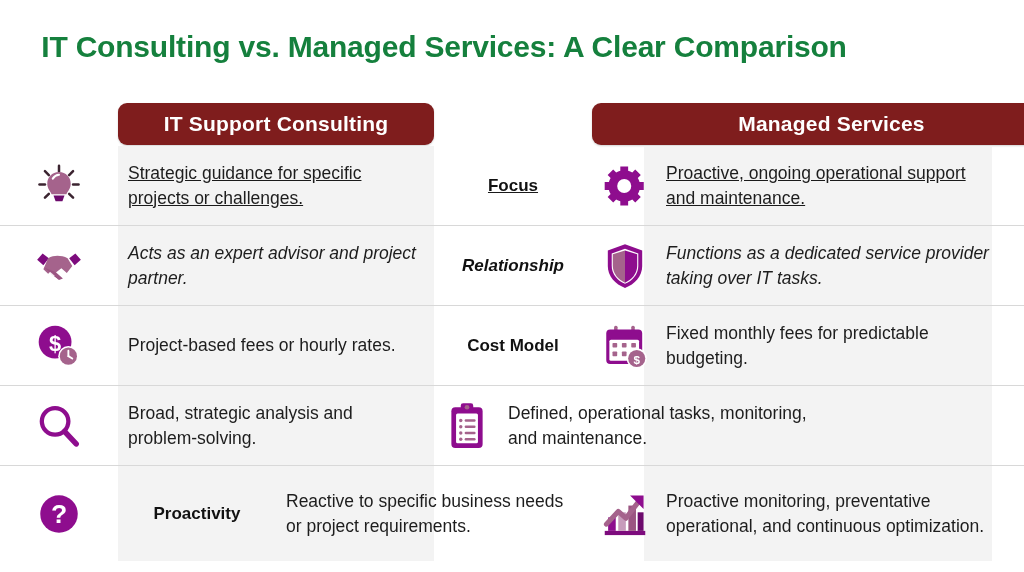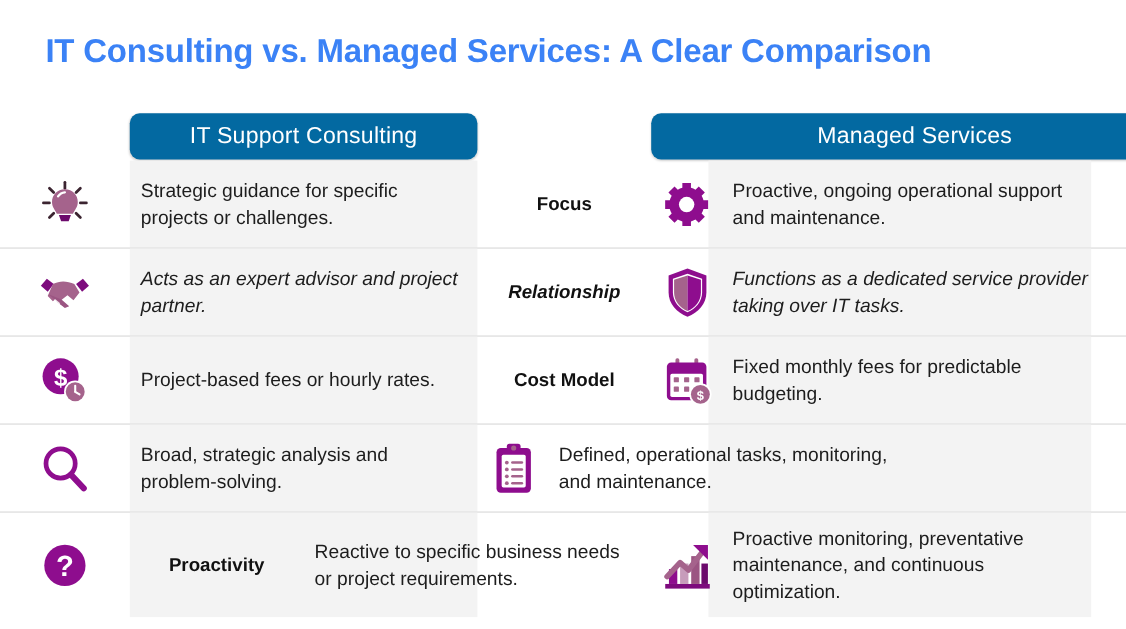--- a/index.html
+++ b/index.html
@@ -19,40 +19,40 @@
   
   .page-title {
     position: absolute;
     top: 30px;
     left: 0;
     width: 888px;
     text-align: center;
     font-size: 30px;
     font-weight: bold;
     letter-spacing: -0.2px;
-    color: #3b82f6;
+    color: #15803d;
     white-space: nowrap;
   }
 
   
   .header-row {
     position: absolute;
     top: 103px;
     left: 0;
     width: 1024px;
     height: 42px;
   }
   .col-head {
     position: absolute;
     height: 42px;
     border-radius: 9px;
-    background: #0369a1;
+    background: #7f1d1d;
     color: #ffffff;
     font-size: 21px;
-    font-weight: normal;
+    font-weight: bold;
     display: flex;
     align-items: center;
     justify-content: center;
     letter-spacing: 0.2px;
     box-shadow: 0 1px 2px rgba(0,0,0,0.18);
   }
   .col-head.left  { left: 118px; width: 316px; }
   .col-head.right { left: 592px; width: 479px; }
 
   
@@ -62,21 +62,21 @@
     left: 0;
     width: 1024px;
   }
   .row {
     position: relative;
     display: flex;
     align-items: stretch;
     border-top: 1px solid #d8d8d8;
     box-sizing: border-box;
   }
-  .row:first-child { border-top: none; }
+  .row:first-child { border-top: none; text-decoration: underline; }
   
   .row::before,
   .row::after {
     content: "";
     position: absolute;
     top: 0;
     bottom: 0;
     background: #f3f3f3;
     z-index: 0;
   }
@@ -281,17 +281,17 @@
       <svg class="ico md" viewBox="0 0 64 64" aria-hidden="true">
         <rect x="8" y="52" width="48" height="5" fill="#7D0B7D"></rect>
         <rect x="12" y="36" width="9" height="16" fill="#8E0D8E"></rect>
         <rect x="24" y="30" width="9" height="22" fill="#C79CBB"></rect>
         <rect x="36" y="22" width="9" height="30" fill="#9B5582"></rect>
         <rect x="47" y="30" width="7" height="22" fill="#6C0A6C"></rect>
         <path d="M10 44 L24 29 L33 37 L50 15" fill="none" stroke="#A5638C" stroke-width="6" stroke-linejoin="round" stroke-linecap="round"></path>
         <path d="M38 10 L54 10 L54 26 Z" fill="#8E0D8E"></path>
       </svg>
     </div>
-    <div class="cell desc-cell right-desc">Proactive monitoring, preventative maintenance, and continuous optimization.</div>
+    <div class="cell desc-cell right-desc">Proactive monitoring, preventative operational, and continuous optimization.</div>
     <div class="spacer-right"></div>
   </div>
 
 </div>
 
 </body></html>

